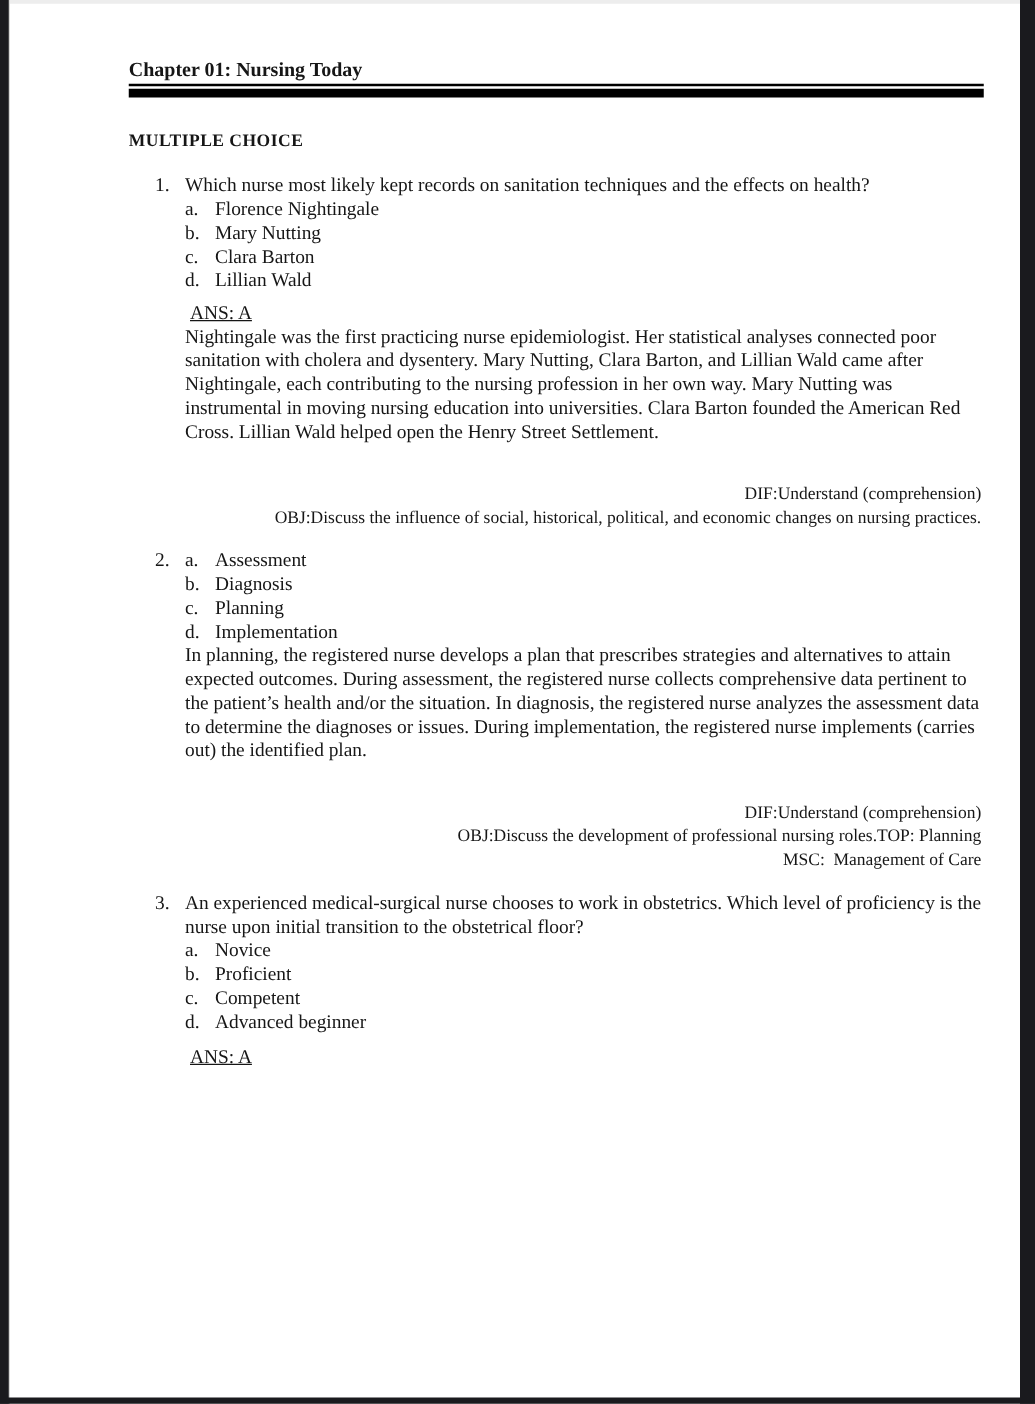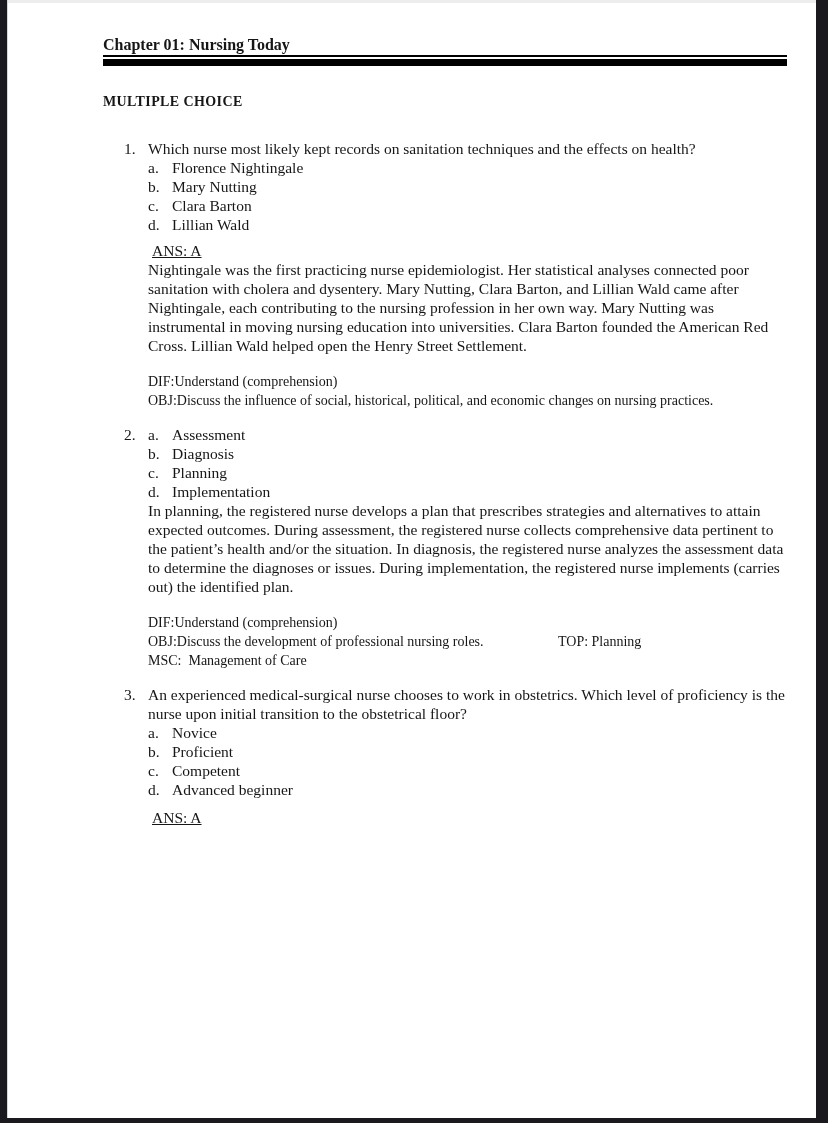--- a/index.html
+++ b/index.html
@@ -13,50 +13,50 @@
     color: #161616;
   }
   .edge { position: absolute; background: #1a1a1e; }
   .edge-left   { left: 0; top: 0; width: 8px; height: 100%; border-right: 1px solid #d6d6d6; }
   .edge-right  { right: 0; top: 0; width: 12px; height: 100%; }
   .edge-bottom { left: 0; bottom: 0; width: 100%; height: 5px; }
   .edge-top    { left: 8px; top: 0; width: 808px; height: 3px; background: #ededed; }
 
   .page {
     position: absolute;
-    left: 103px; top: 35px;
+    left: 103px; top: 47px;
     width: 684px;
   }
   .doc-header {
     font-weight: bold;
     font-size: 16px;
     line-height: 19px;
     border-bottom: 2px solid #000;
     padding-bottom: 1px;
   }
   .thick-rule { height: 7px; background: #000; margin-top: 2px; }
   .section-title {
     font-weight: bold;
     font-size: 14px;
     line-height: 19px;
     letter-spacing: 0.4px;
     margin-top: 26px;
-    margin-bottom: 28px;
+    margin-bottom: 16px;
   }
   .question { margin-bottom: 15px; font-size: 15.5px; line-height: 19px; }
   .q-row { display: flex; margin-left: 21px; }
   .q-num { width: 24px; flex: none; }
   .q-body { width: 637px; }
   .opt { display: flex; }
   .opt-letter { width: 24px; flex: none; }
   .q-detail { margin-left: 45px; width: 637px; }
   .ans { margin-top: 7px; padding-left: 4px; text-decoration: underline; }
   .ans-last { margin-top: 9px; }
   .b { font-weight: normal; }
-  .meta { margin-top: 17px; font-size: 14px; line-height: 19px; white-space: nowrap; }
+  .meta { margin-top: 31px; font-size: 14px; line-height: 19px; white-space: nowrap; text-align: right; }
   .meta div { white-space: nowrap; }
   .tab-top-label { display: inline-block; margin-left: 44px; width: 93px; }
   .tab-top-value { display: inline-block; width: 138px; }
   .tab-msc-label { display: inline-block; width: 35px; }
   .obj-col { display: inline-block; width: 410px; }
 </style>
 </head>
 <body>
 
 <div class="edge edge-left"></div>

